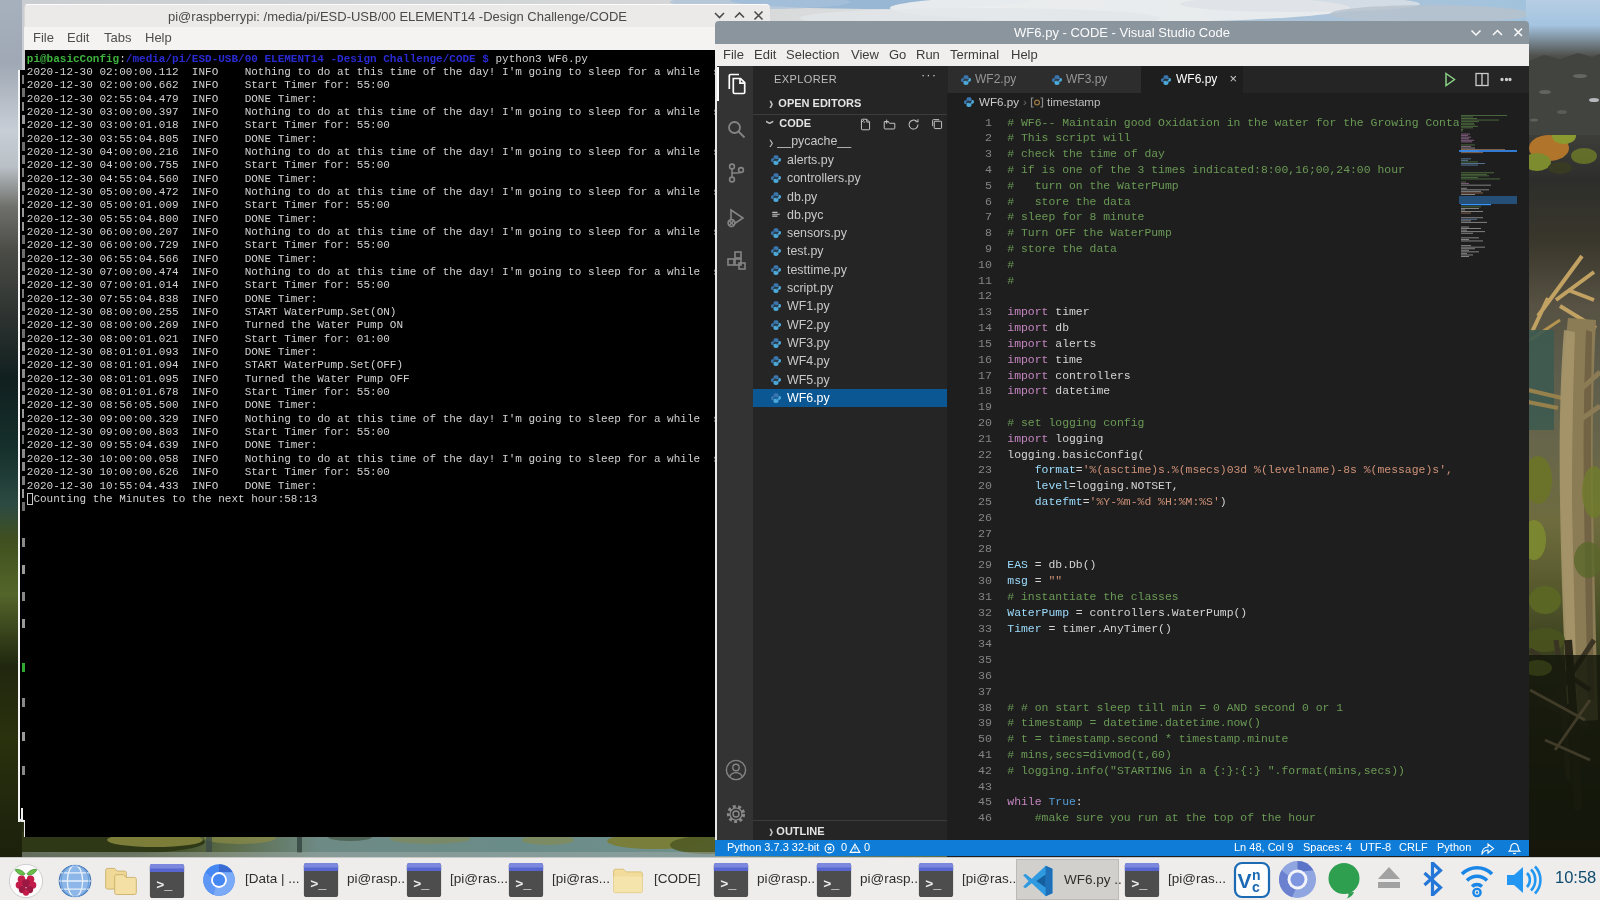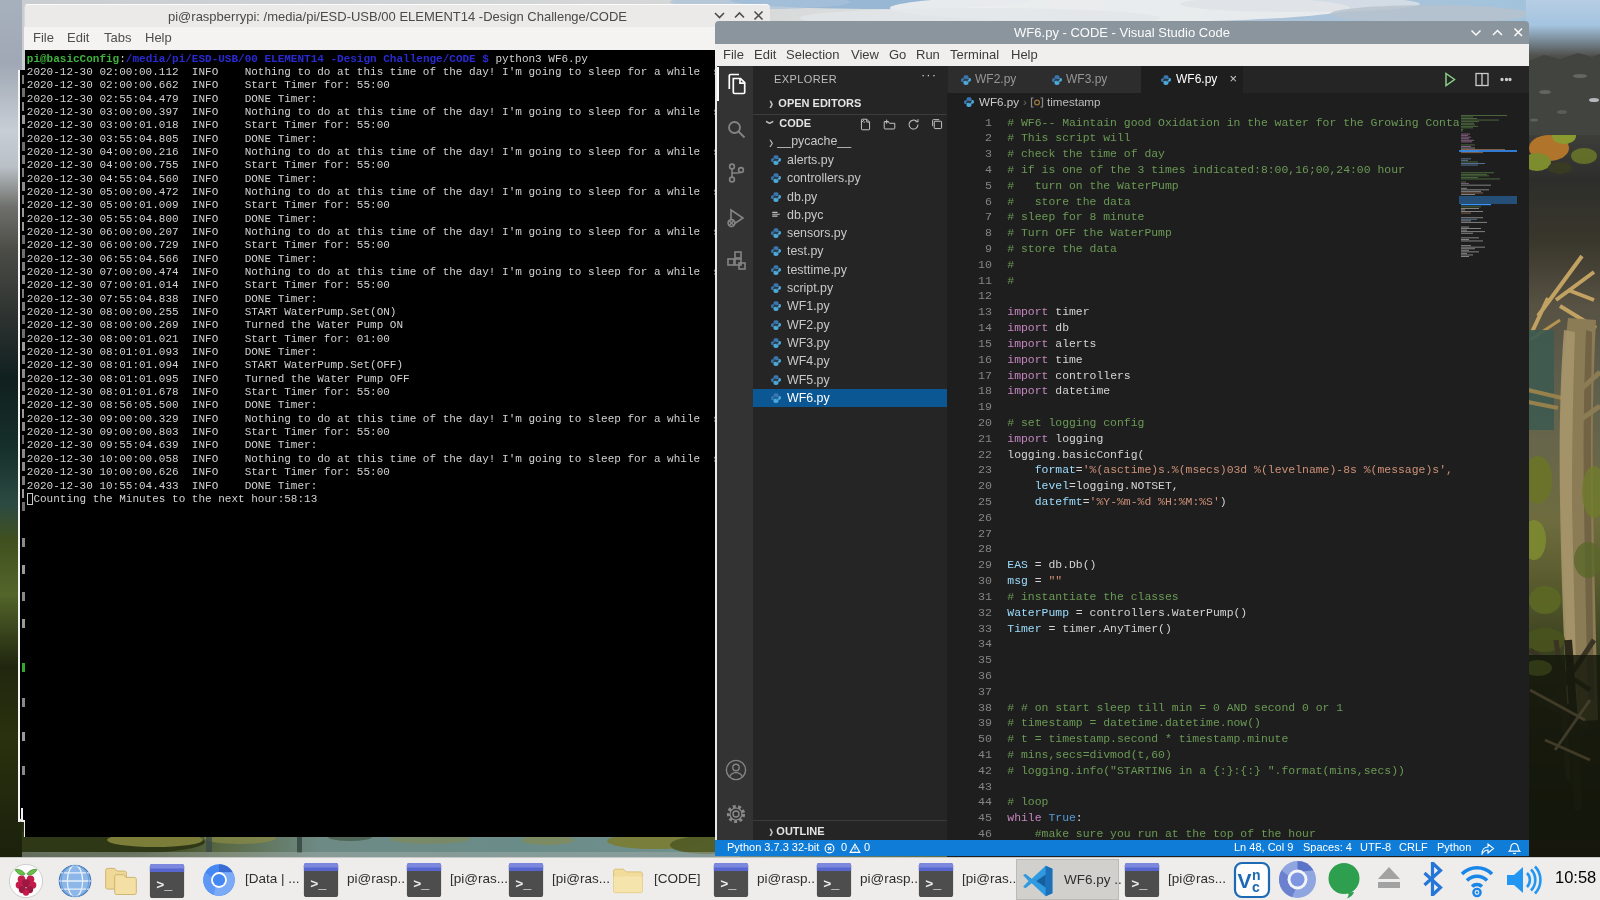--- a/index.html
+++ b/index.html
@@ -65,21 +65,21 @@
 #vsc .sbarstat{position:absolute;left:0;top:819px;width:100%;height:16px;background:#0f7dd8;color:#fff;font-size:11px}
 .ss{position:absolute;top:1px}
 
 #task{position:absolute;left:0;top:857px;width:1600px;height:43px;background:#eeedeb;border-top:1px solid #c8c8c8}
 .launch{position:absolute;top:2px}
 .tbtn{position:absolute;top:1px;height:41px;color:#2e2e2e;font-size:13.5px}
 .tbtn.active{background:#d2d0cc;border:1px solid #bcbab6}
 .tbi{position:absolute;left:3px;top:2.5px;width:36px;height:36px}
 .tlbl{position:absolute;left:47px;top:12px;white-space:nowrap;overflow:hidden;max-width:58px}
 .tray{position:absolute}
-.clock{position:absolute;left:1555px;top:868px;font-size:16.5px;color:#000000}
+.clock{position:absolute;left:1555px;top:868px;font-size:16.5px;color:#0c4a6e}
 </style></head><body>
 <div id="stage">
 <div id="wall"><svg width="1600" height="900" viewBox="0 0 1600 900" preserveAspectRatio="none">
 <defs>
 <linearGradient id="sky" x1="0" y1="0" x2="1" y2="0">
  <stop offset="0" stop-color="#c9cdd1"></stop>
             <stop offset=".45" stop-color="#d6d8d8"></stop>
             <stop offset=".62" stop-color="#dfe2e3"></stop>
  <stop offset=".78" stop-color="#aec4d8"></stop>
             <stop offset="1" stop-color="#9fc2de"></stop>
@@ -571,21 +571,20 @@
             <div class="cl"><span class="ln">34</span><span class="ct2"></span></div>
             <div class="cl"><span class="ln">35</span><span class="ct2"></span></div>
             <div class="cl"><span class="ln">36</span><span class="ct2"></span></div>
             <div class="cl"><span class="ln">37</span><span class="ct2"></span></div>
             <div class="cl"><span class="ln">38</span><span class="ct2"><i class="cm"># # on start sleep till min = 0 AND second 0 or 1</i></span></div>
             <div class="cl"><span class="ln">39</span><span class="ct2"><i class="cm"># timestamp = datetime.datetime.now()</i></span></div>
             <div class="cl"><span class="ln">50</span><span class="ct2"><i class="cm"># t = timestamp.second * timestamp.minute</i></span></div>
             <div class="cl"><span class="ln">41</span><span class="ct2"><i class="cm"># mins,secs=divmod(t,60)</i></span></div>
             <div class="cl"><span class="ln">42</span><span class="ct2"><i class="cm"># logging.info("STARTING in a {:}:{:} ".format(mins,secs))</i></span></div>
             <div class="cl"><span class="ln">43</span><span class="ct2"></span></div>
-            <div class="cl"><span class="ln">44</span><span class="ct2"><i class="cm"># loop</i></span></div>
             <div class="cl"><span class="ln">45</span><span class="ct2"><i class="kw">while</i> <i class="ct">True</i>:</span></div>
             <div class="cl"><span class="ln">46</span><span class="ct2">    <i class="cm">#make sure you run at the top of the hour</i></span></div>
           </div>
       <div id="mm">
             <svg class="mmsvg" width="60" height="300">
               <rect x="2.0" y="3.0" width="46.0" height="0.9" fill="#4e6e3f"></rect>
               <rect x="2.0" y="4.5" width="12.0" height="0.9" fill="#4e6e3f"></rect>
               <rect x="2.0" y="6.1" width="16.0" height="0.9" fill="#4e6e3f"></rect>
               <rect x="2.0" y="7.6" width="38.0" height="0.9" fill="#4e6e3f"></rect>
               <rect x="2.0" y="9.2" width="18.0" height="0.9" fill="#4e6e3f"></rect>

